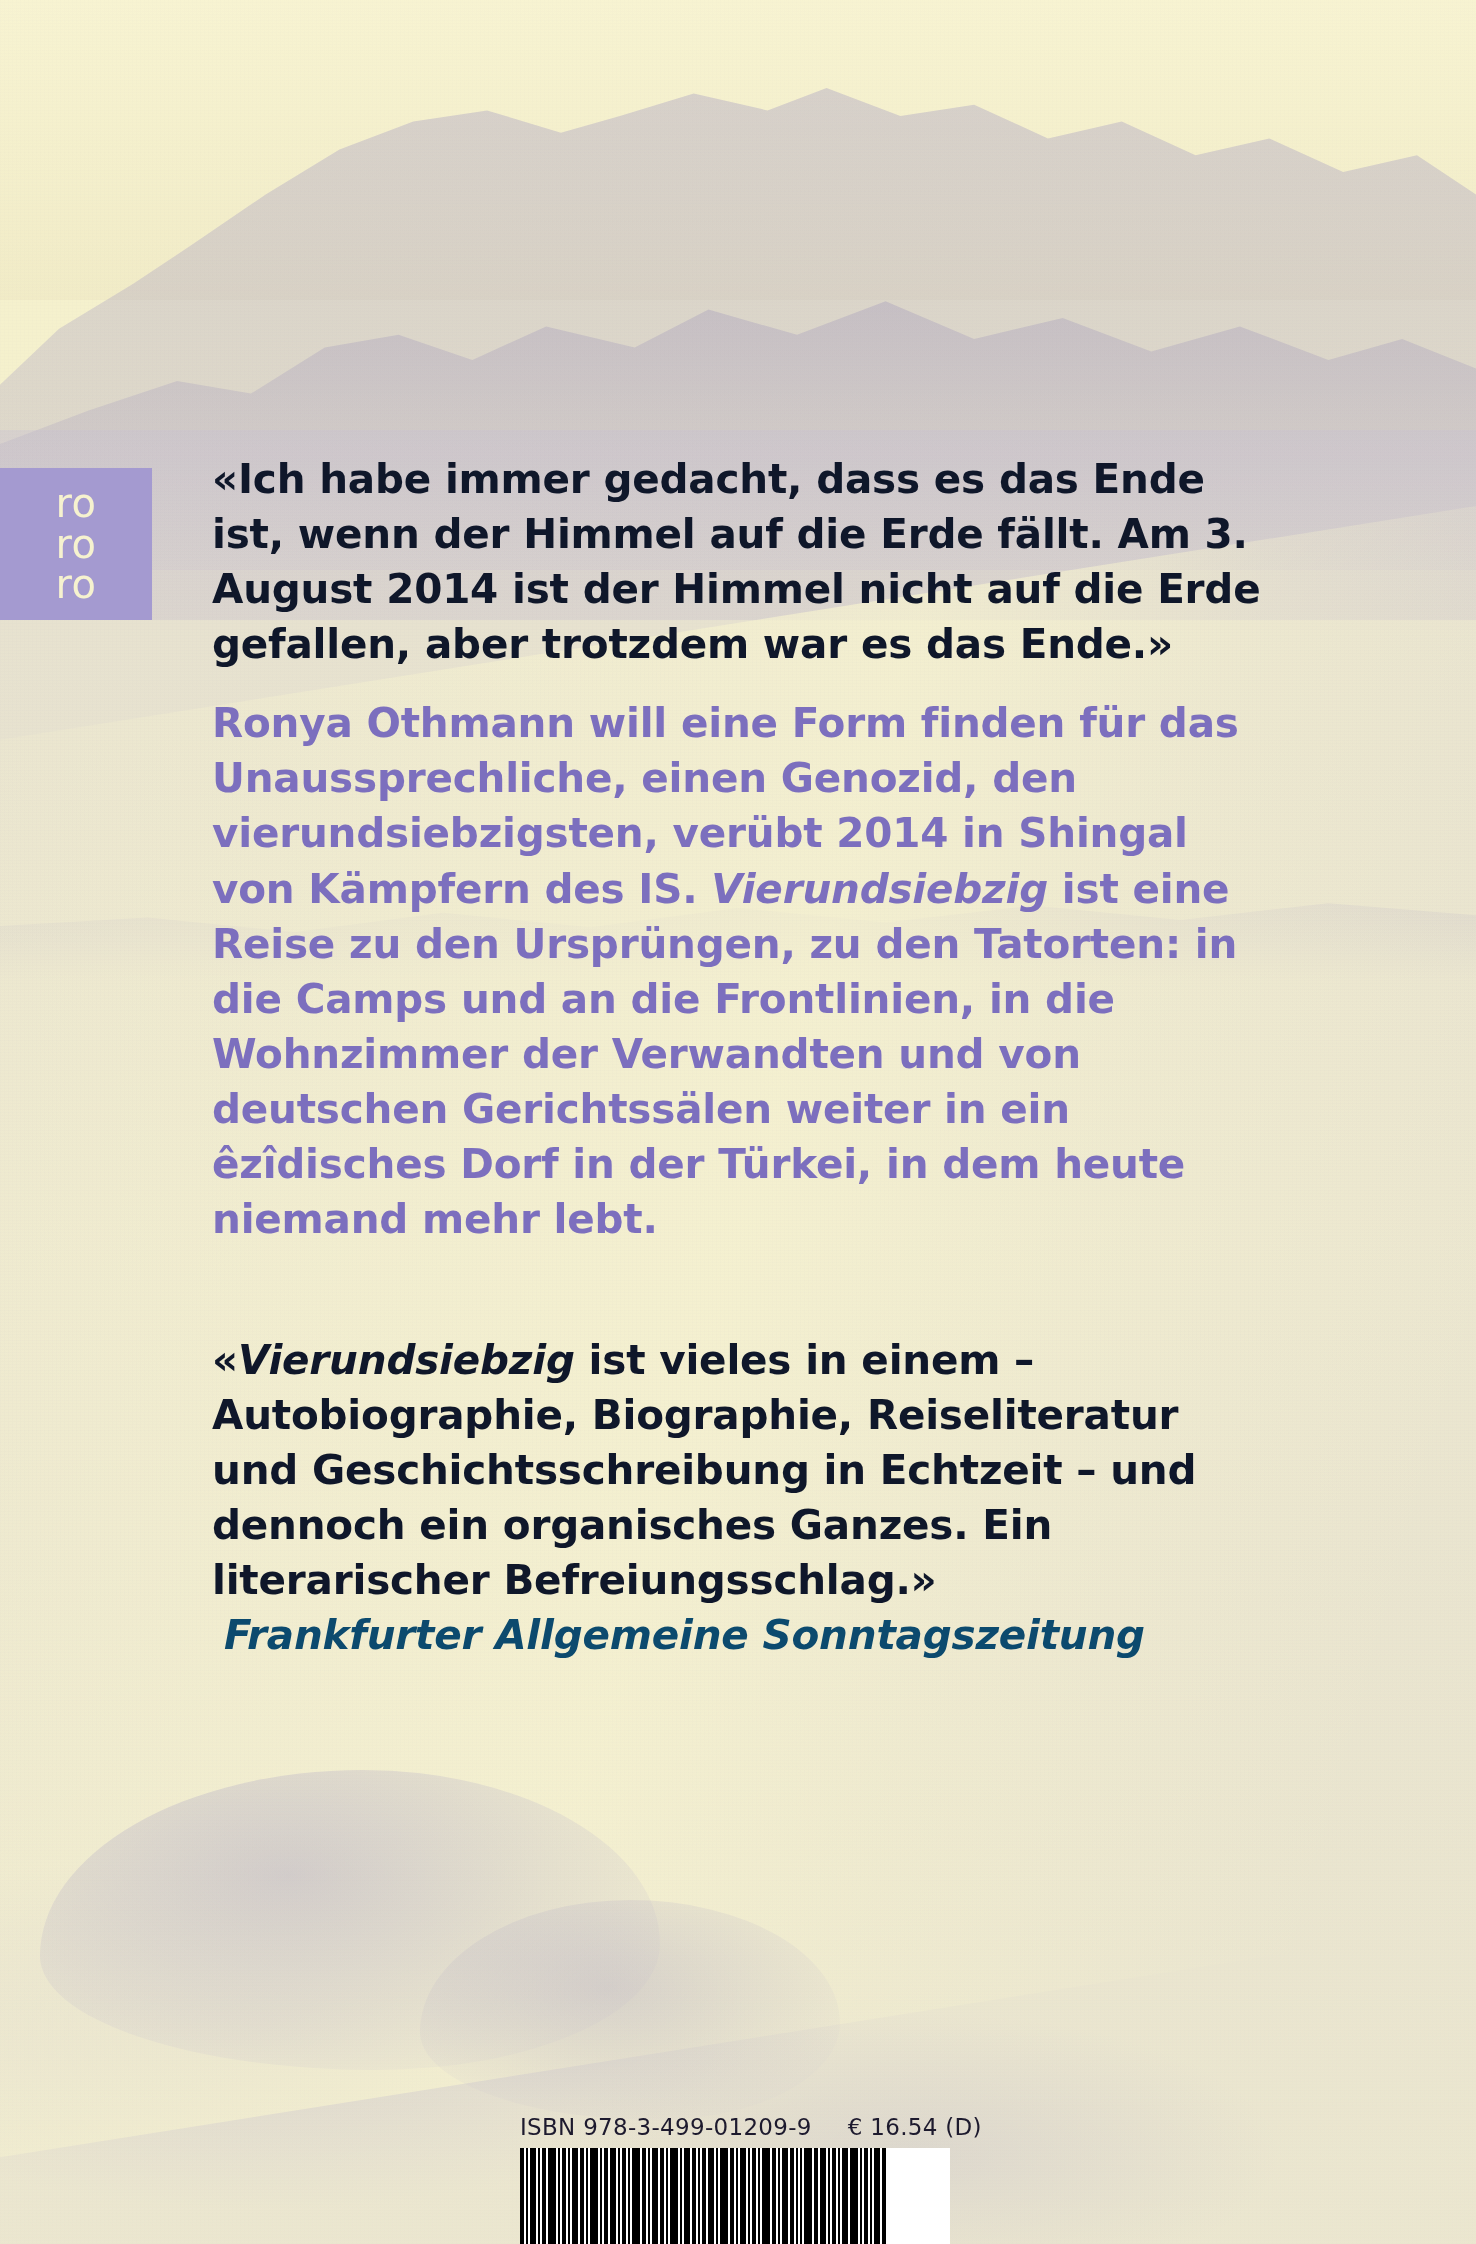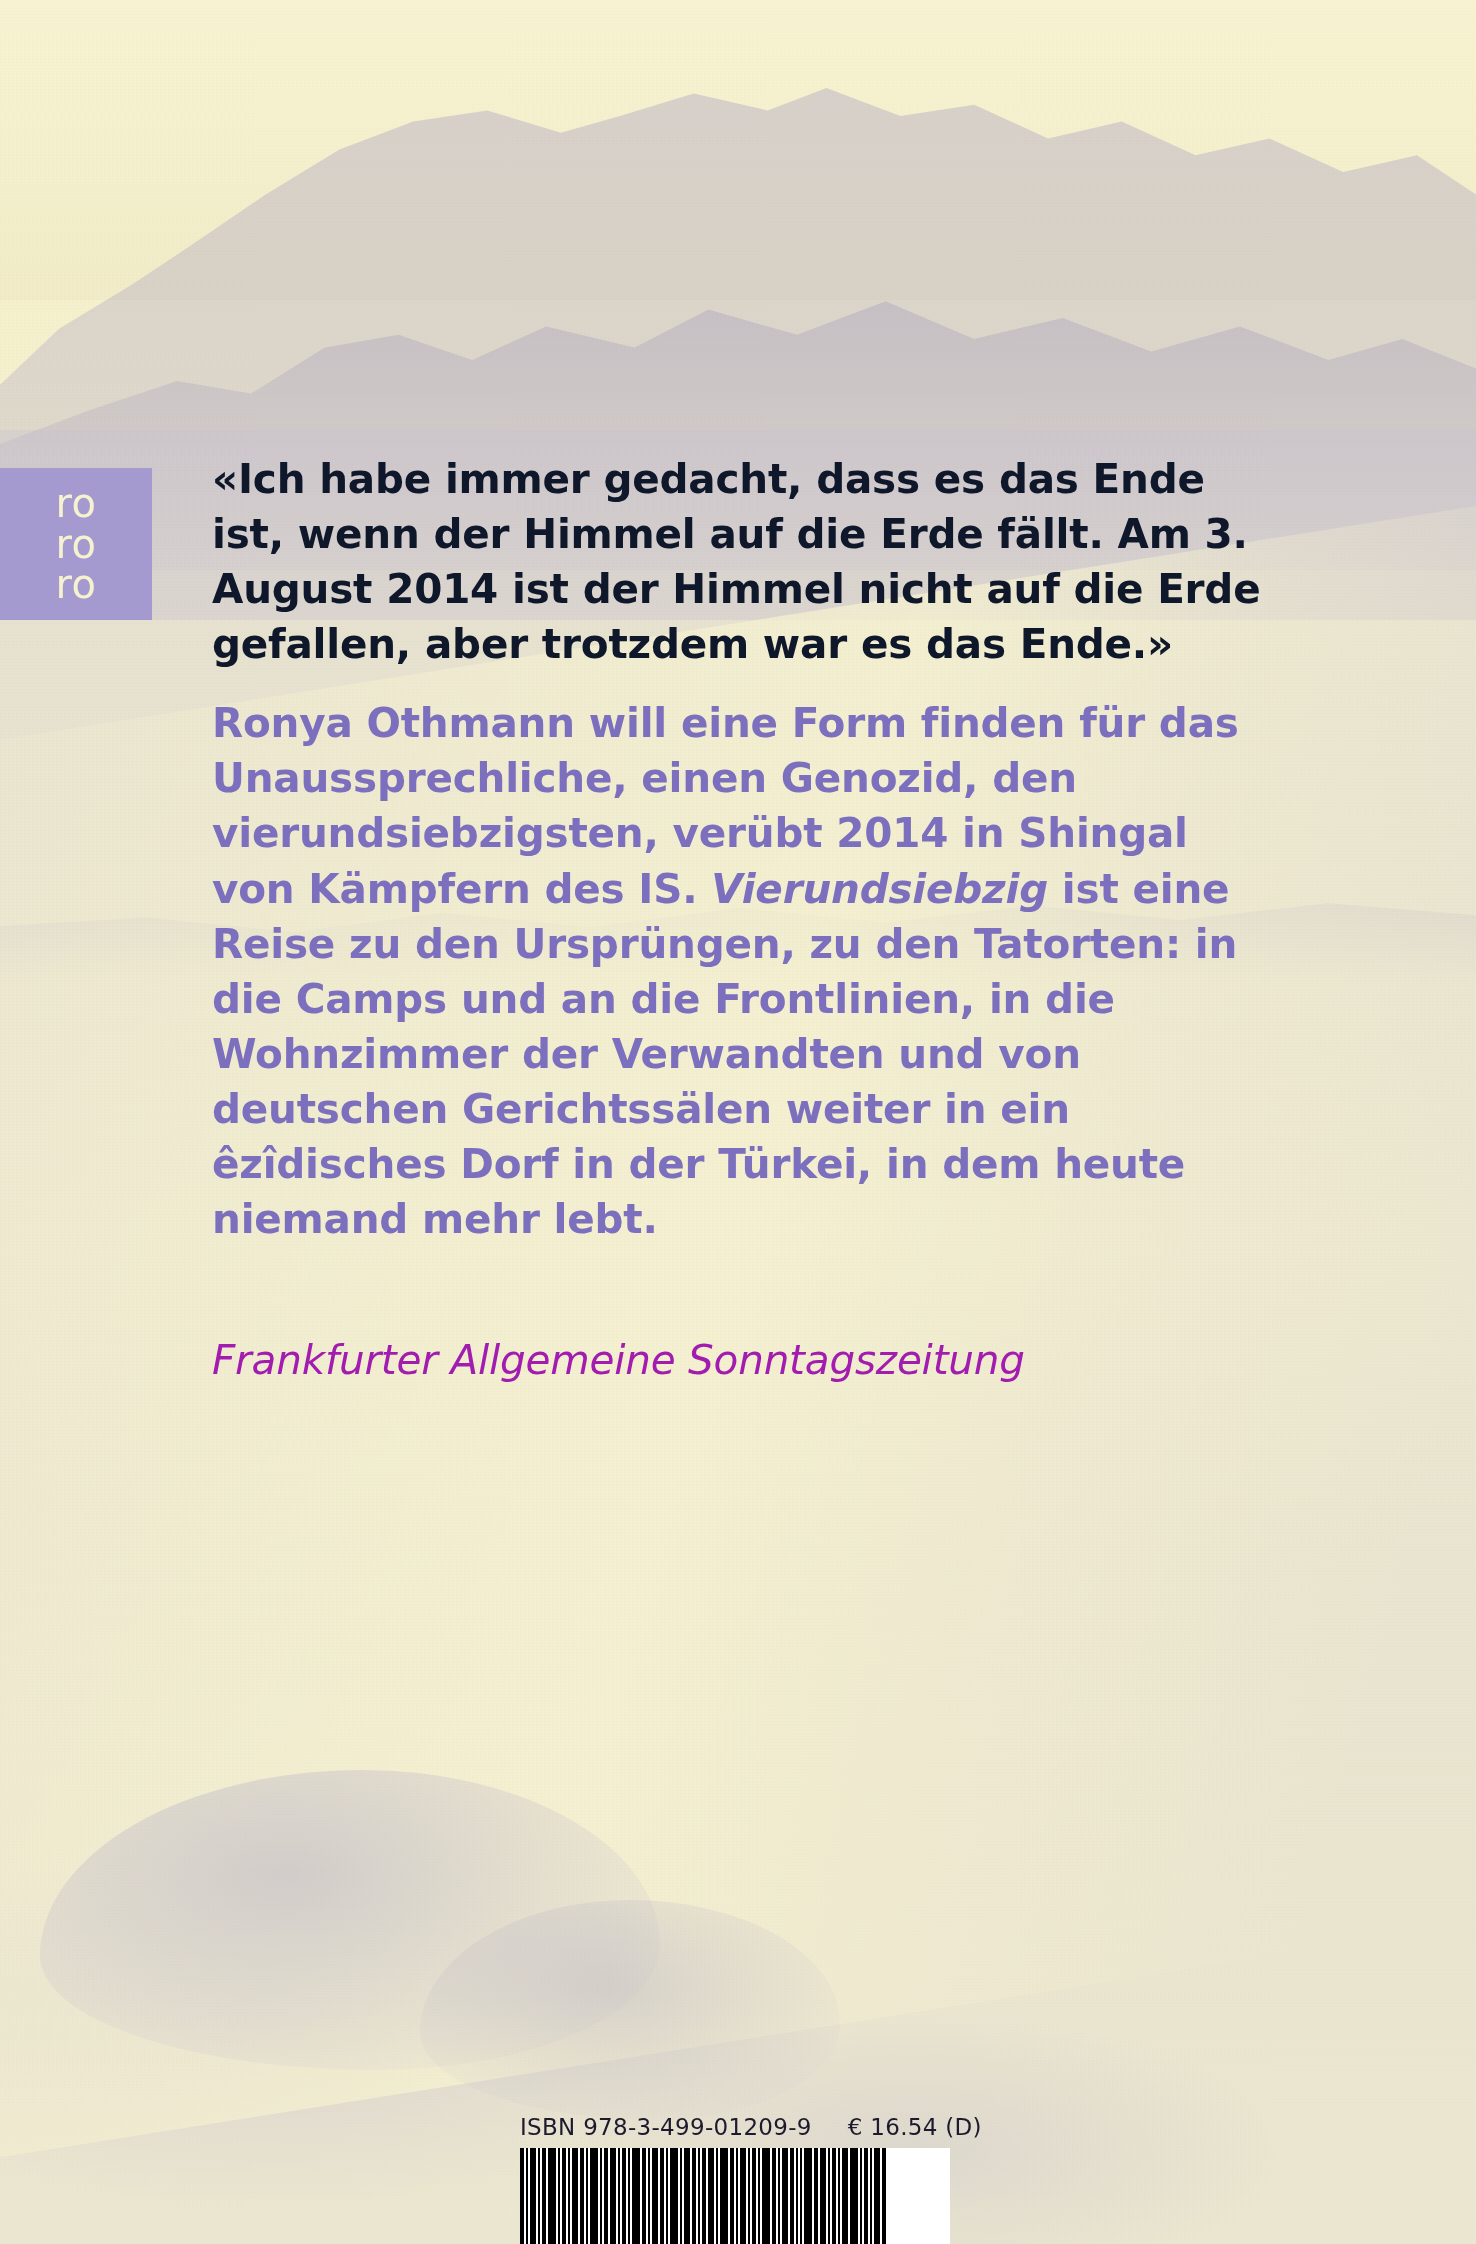--- a/index.html
+++ b/index.html
@@ -169,22 +169,23 @@
   .violet {
     color: #7c6fbe;
     font-weight: 700;
   }
   .gap-1 { height: 24px; }
   .gap-2 { height: 86px; }
   .ital { font-style: italic; }
 
   .quote-source {
     font-style: italic;
-    color: #a21caf;
-    font-weight: 400;
+    color: #0c4a6e;
+    font-weight: 700;
+    margin-left: 12px;
   }
 
   
   .footer {
     position: absolute;
     left: 0;
     right: 0;
     bottom: 0;
     height: 132px;
     padding-left: 48px;
@@ -252,20 +253,21 @@
   <div class="text-col">
 
     <p class="para red">«Ich habe immer gedacht, dass es das Ende ist, wenn der Himmel auf die Erde fällt. Am 3. August 2014 ist der Himmel nicht auf die Erde gefallen, aber trotzdem war es das Ende.»</p>
 
     <div class="gap-1"></div>
 
     <p class="para violet"><span>Ronya Othmann will eine Form finden für das Unaussprechliche, einen Genozid, den vierundsiebzigsten, verübt 2014 in Shingal von Kämpfern des IS. </span><span class="ital">Vierundsiebzig</span><span> ist eine Reise zu den Ursprüngen, zu den Tatorten: in die Camps und an die Frontlinien, in die Wohnzimmer der Verwandten und von deutschen Gerichtssälen weiter in ein êzîdisches Dorf in der Türkei, in dem heute niemand mehr lebt.</span></p>
 
     <div class="gap-2"></div>
 
+    <p class="para red"><span>«</span><span class="ital">Vierundsiebzig</span><span> ist vieles in einem – Autobiographie, Biographie, Reiseliteratur und Geschichtsschreibung in Echtzeit – und dennoch ein organisches Ganzes. Ein literarischer Befreiungsschlag.»</span></p>
 
     <p class="para quote-source">Frankfurter Allgemeine Sonntagszeitung</p>
   </div>
 
   <div class="footer">
     <div class="isbn-row">
       <span>ISBN 978-3-499-01209-9</span>
       <span>€ 16.54 (D)</span>
     </div>
     <div class="barcode">

